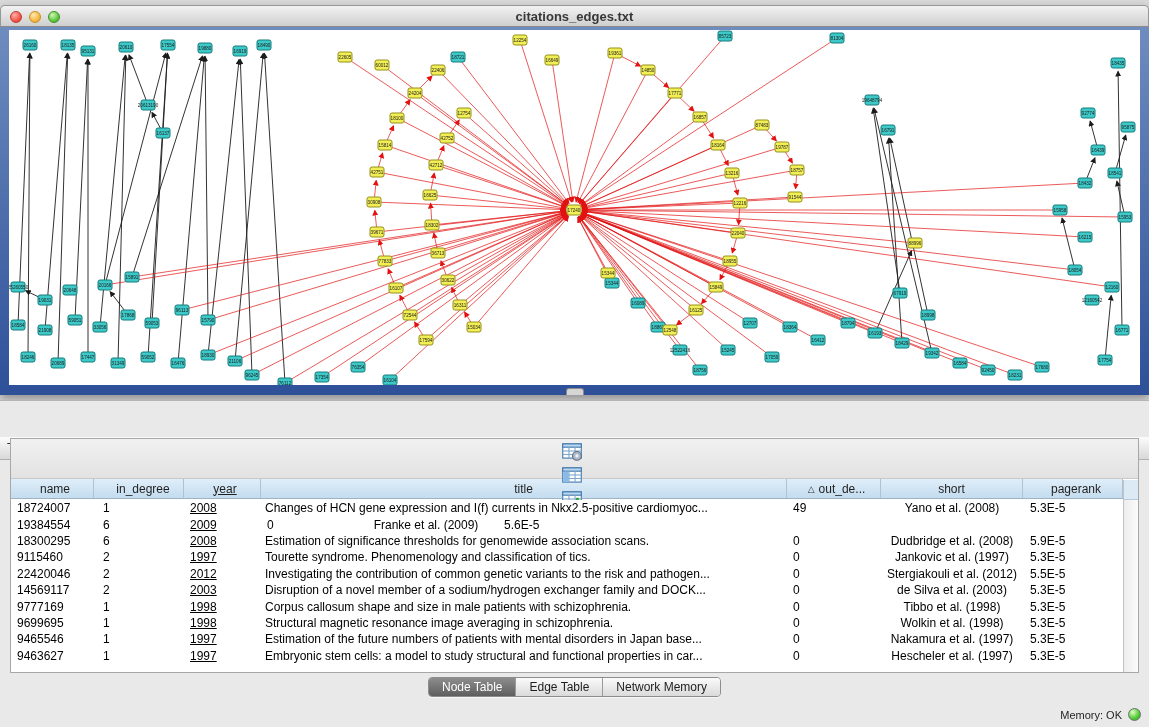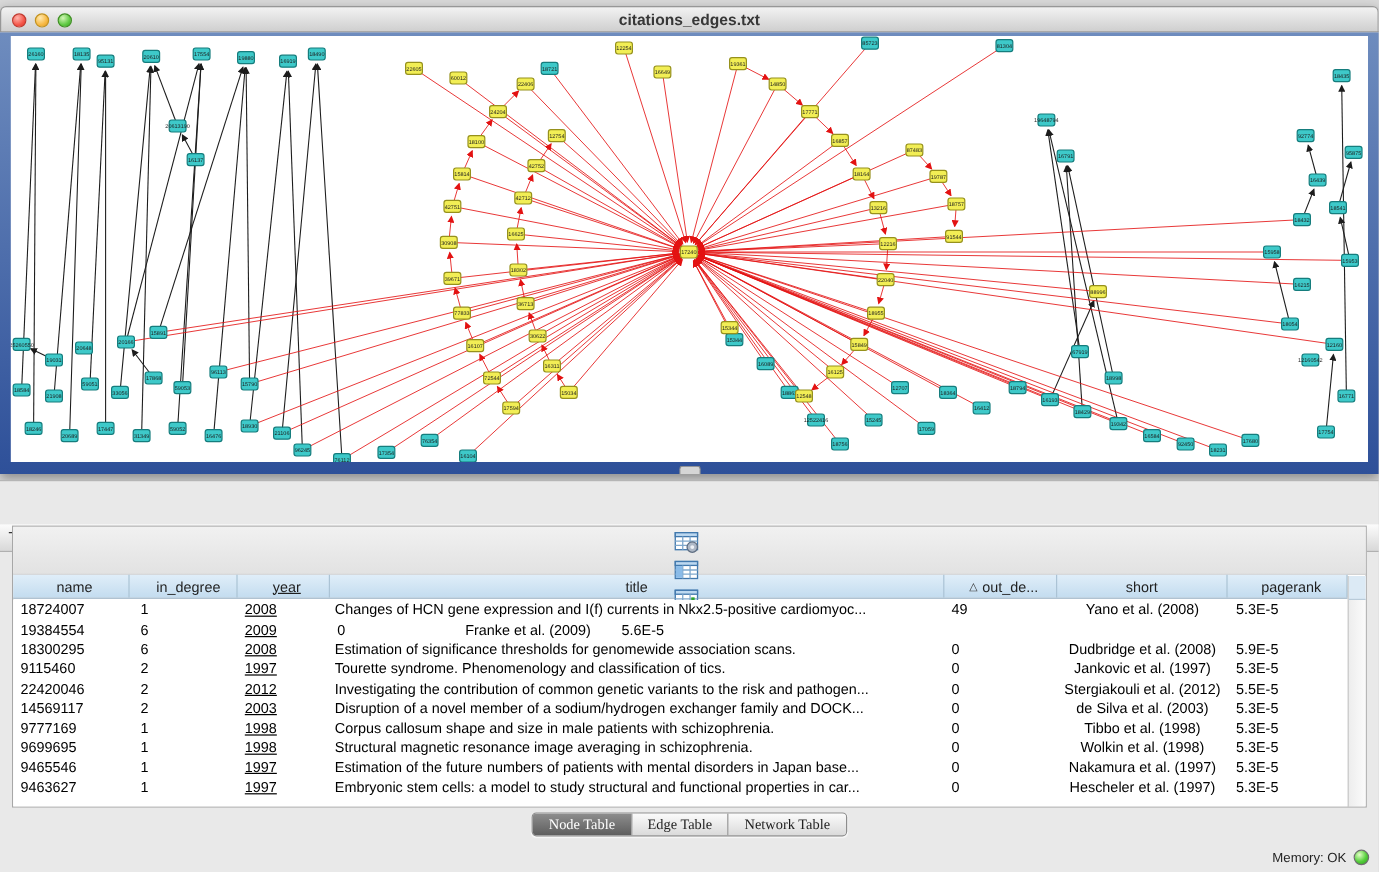--- a/index.html
+++ b/index.html
@@ -58,34 +58,34 @@
 
   .thead { display:flex; height:20px; margin-right:15px;
            background:linear-gradient(#e0eef9,#c3dcef); border-bottom:1px solid #9db4c6; }
   .hcell { display:flex; align-items:center; justify-content:center;
            border-right:1px solid #abc3d5; font-size:12px; color:#1f1f1f;
            overflow:hidden; white-space:nowrap; }
   .sortind { font-size:9px; margin-right:4px; color:#333; }
   .tbody { position:absolute; top:61px; bottom:0; left:0; right:15px; overflow:hidden; background:#fff; }
   .trow { display:flex; height:16.4px; align-items:center; }
   .tcell { font-size:12px; color:#000; overflow:hidden; white-space:nowrap; padding:0 4px; }
-  .w0 { width:97px;  padding-left:6px; }
+  .w0 { width:83px;  padding-left:6px; }
   .w1 { width:90px;  padding-left:9px; }
   .w2 { width:77px;  padding-left:6px;text-decoration:underline; }
   .w3 { flex:1; }
   .w4 { width:94px;  padding-left:6px; }
   .w5 { width:142px; }
   .w6 { width:100px; padding-left:7px; }
   .tcell.w5 { text-align:center; }
 
   .vscroll { position:absolute; top:41px; right:0; bottom:0; width:15px;
              border-left:1px solid #c3c3c3; background:linear-gradient(90deg,#ededed,#fbfbfb); }
   .vcorner { height:20px; border-bottom:1px solid #b9cbd9; background:#dceaf5; }
 
-  .tabs { position:absolute; left:0; right:0; top:276px; display:flex; justify-content:center;font-family:Liberation Serif, serif; }
+  .tabs { position:absolute; left:0; right:0; top:276px; display:flex; justify-content:center; }
   .seg { display:flex; border:1px solid #8d8d8d; border-radius:4px; overflow:hidden; height:20px;
          box-shadow:0 1px 1px rgba(255,255,255,.7); }
   .tab { padding:0 13px; font-size:12px; line-height:19px;
          background:linear-gradient(#fbfbfb,#dadada); color:#1e1e1e; border-left:1px solid #9a9a9a; }
   .tab:first-child { border-left:0; }
   .tab.sel { background:linear-gradient(#8d8d8d,#5e5e5e); color:#fff; }
 
   .statusbar { position:absolute; bottom:0; left:0; right:0; height:25px;
                display:flex; align-items:center; justify-content:flex-end;
                padding:0 8px; gap:6px; font-size:11px; color:#1f1f1f; }
@@ -950,21 +950,21 @@
       </div>
     <div class="vscroll">
       <div class="vcorner"></div>
     </div>
   </div>
 
   <div class="tabs">
     <div class="seg" id="tabs">
         <span class="tab sel">Node Table</span>
         <span class="tab">Edge Table</span>
-        <span class="tab">Network Table</span>
+        <span class="tab">Network Memory</span>
       </div>
   </div>
 
   <div class="statusbar">
     <span>Memory: OK</span>
     <span class="orb"></span>
   </div>
 </div>
 
 </body></html>

